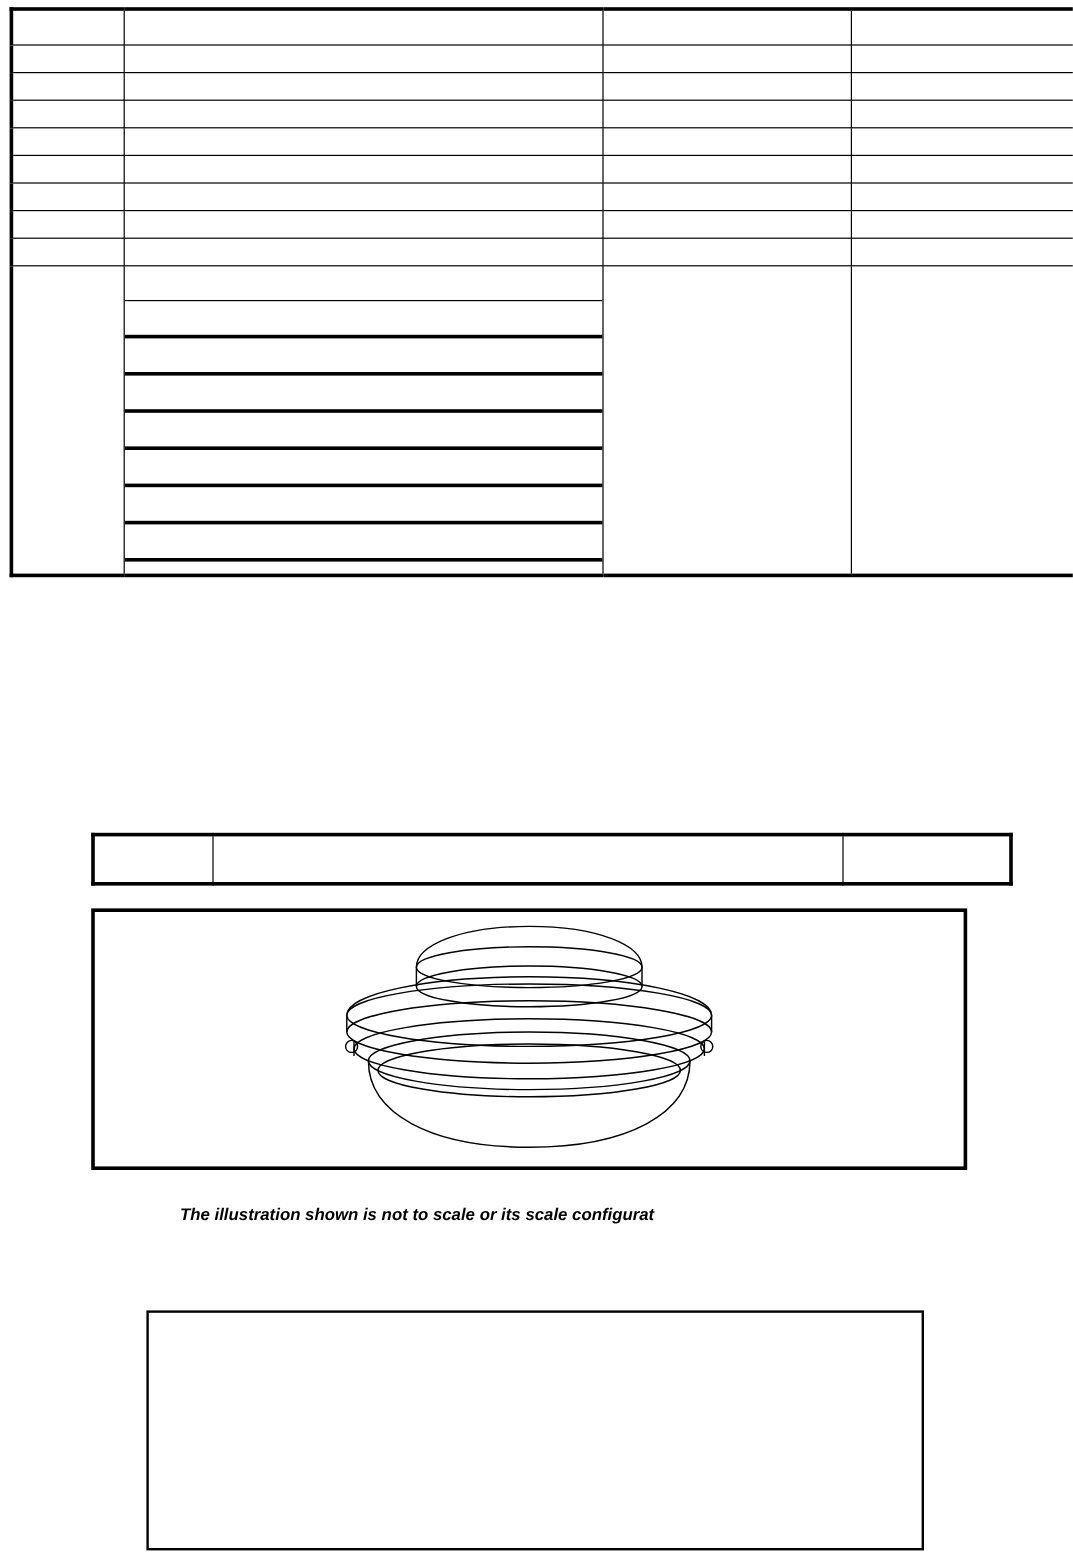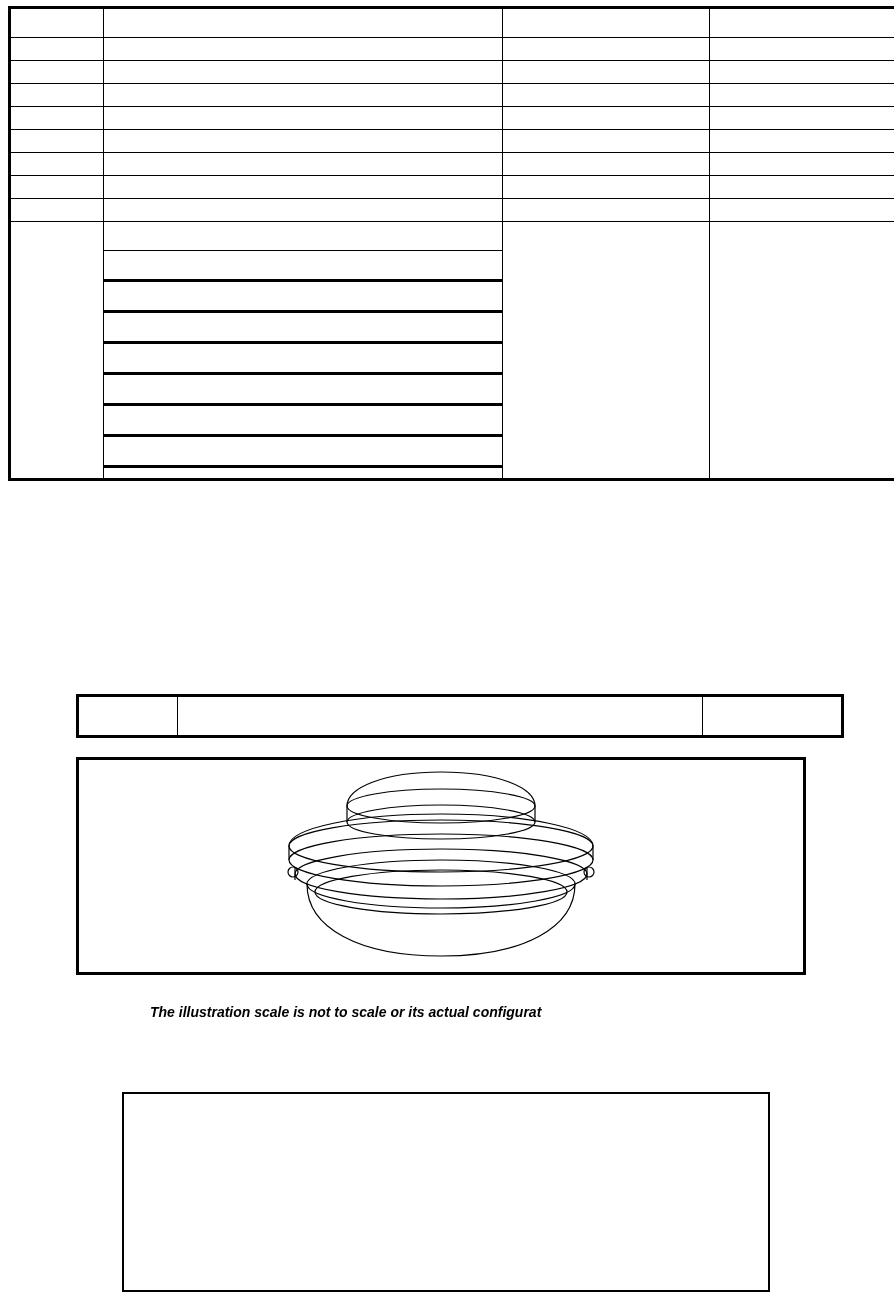--- a/index.html
+++ b/index.html
@@ -275,21 +275,21 @@
       <circle cx="22" cy="112" r="5"></circle>
       <circle cx="318" cy="112" r="5"></circle>
 
       <path d="M36 124 C36 168 88 196 170 196 C252 196 304 168 304 124"></path>
       <ellipse cx="170" cy="124" rx="134" ry="24"></ellipse>
       <ellipse cx="170" cy="132" rx="126" ry="22"></ellipse>
     </g>
   </svg>
 </div>
 
-<div class="illus-note">The illustration scale is not to scale or its actual configurat</div>
+<div class="illus-note">The illustration shown is not to scale or its scale configurat</div>
 
 <div class="bottom-box">
   <div class="line"></div>
   <div class="line"></div>
   <div class="line"></div>
   <div class="line"></div>
   <div class="line"></div>
   <div class="line"></div>
 </div>
 

